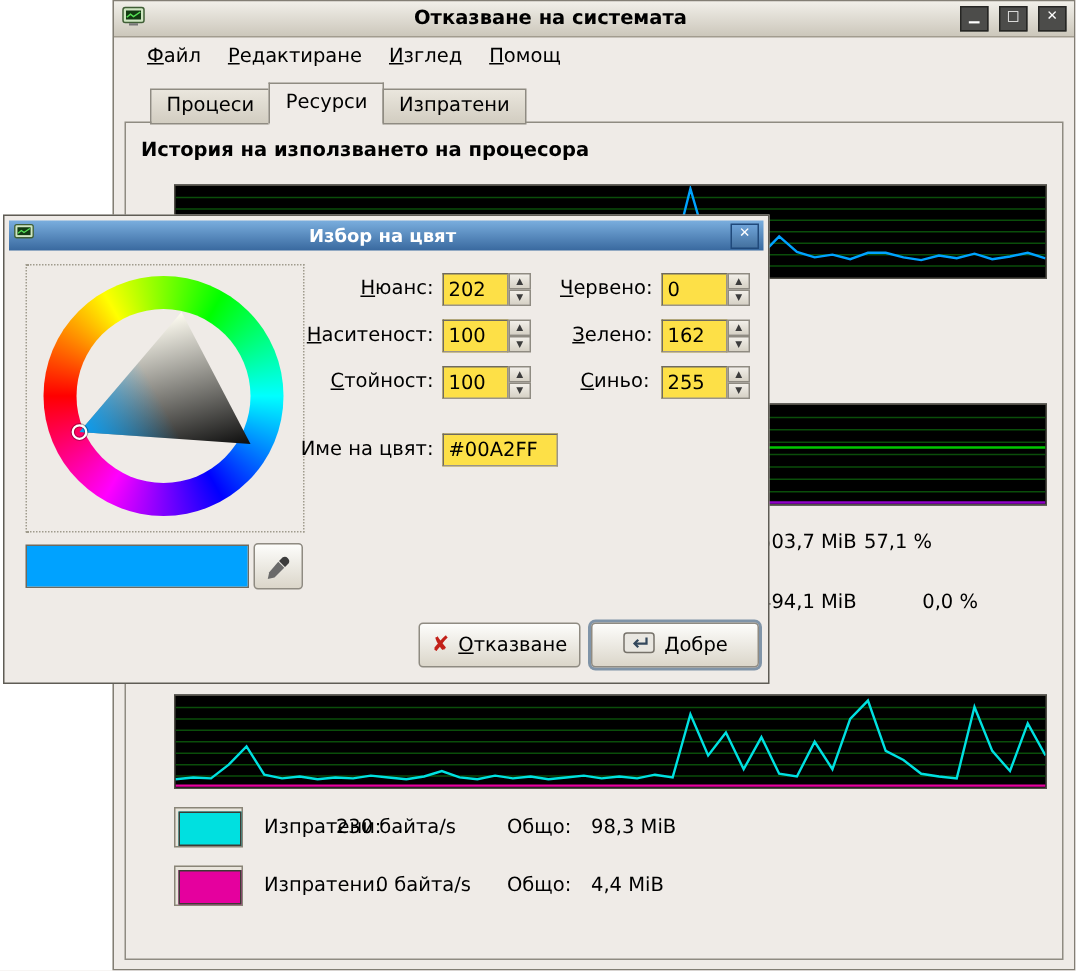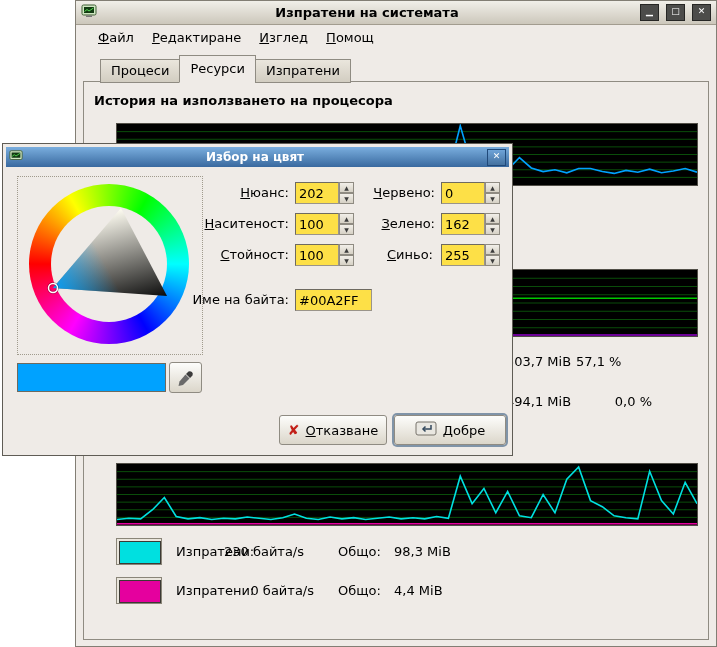--- a/index.html
+++ b/index.html
@@ -64,21 +64,21 @@
 <div class="win">
   <div class="tb">
     <span>
       <svg width="16" height="16" viewBox="0 0 16 16">
         <rect x="1" y="2" width="14" height="10" rx="1.5" fill="#cfe6c2" stroke="#3f5e35"></rect>
         <rect x="3" y="4" width="10" height="6" fill="#123a12"></rect>
         <polyline points="3.5,8.5 6,6.5 8,8 12.5,5" stroke="#55e055" fill="none" stroke-width="1"></polyline>
         <rect x="5" y="12.5" width="6" height="1.5" fill="#777"></rect>
       </svg>
     </span>
-    <span class="tb-title">Изпратени на системата</span>
+    <span class="tb-title">Отказване на системата</span>
     <span class="tb-btn">▁</span>
     <span class="tb-btn">□</span>
     <span class="tb-btn">✕</span>
   </div>
 
   <div class="menubar">
     <span class="menu-item mn">Файл</span>
     <span class="menu-item mn">Редактиране</span>
     <span class="menu-item mn">Изглед</span>
     <span class="menu-item mn">Помощ</span>
@@ -236,21 +236,21 @@
     <div class="spin-btn">▼</div>
   </div>
 
   <div class="t lbl mn" style="left:350px;top:103px;width:80px">Синьо:</div>
   <input class="entry" style="left: 438px; top: 100px;" value="255">
   <div class="spin" style="left:482px;top:100px">
     <div class="spin-btn">▲</div>
     <div class="spin-btn">▼</div>
   </div>
 
-  <div class="t lbl" style="left:186px;top:148px;width:100px">Име на байта:</div>
+  <div class="t lbl" style="left:186px;top:148px;width:100px">Име на цвят:</div>
   <input class="entry" style="left: 292px; top: 145px; width: 77px;" value="#00A2FF">
 
   <div class="btn dlg-btn" style="left:276px;top:271px;width:106px">
     <span class="x-ic">✘</span>
     <span class="mn">Отказване</span>
   </div>
   <div class="btn dlg-btn btn-default" style="left:391px;top:271px;width:110px">
     <span>
       <svg width="22" height="15" viewBox="0 0 22 15">
         <rect x="1" y="1" width="20" height="13" rx="2" fill="#e9e7e1" stroke="#76726a"></rect>

